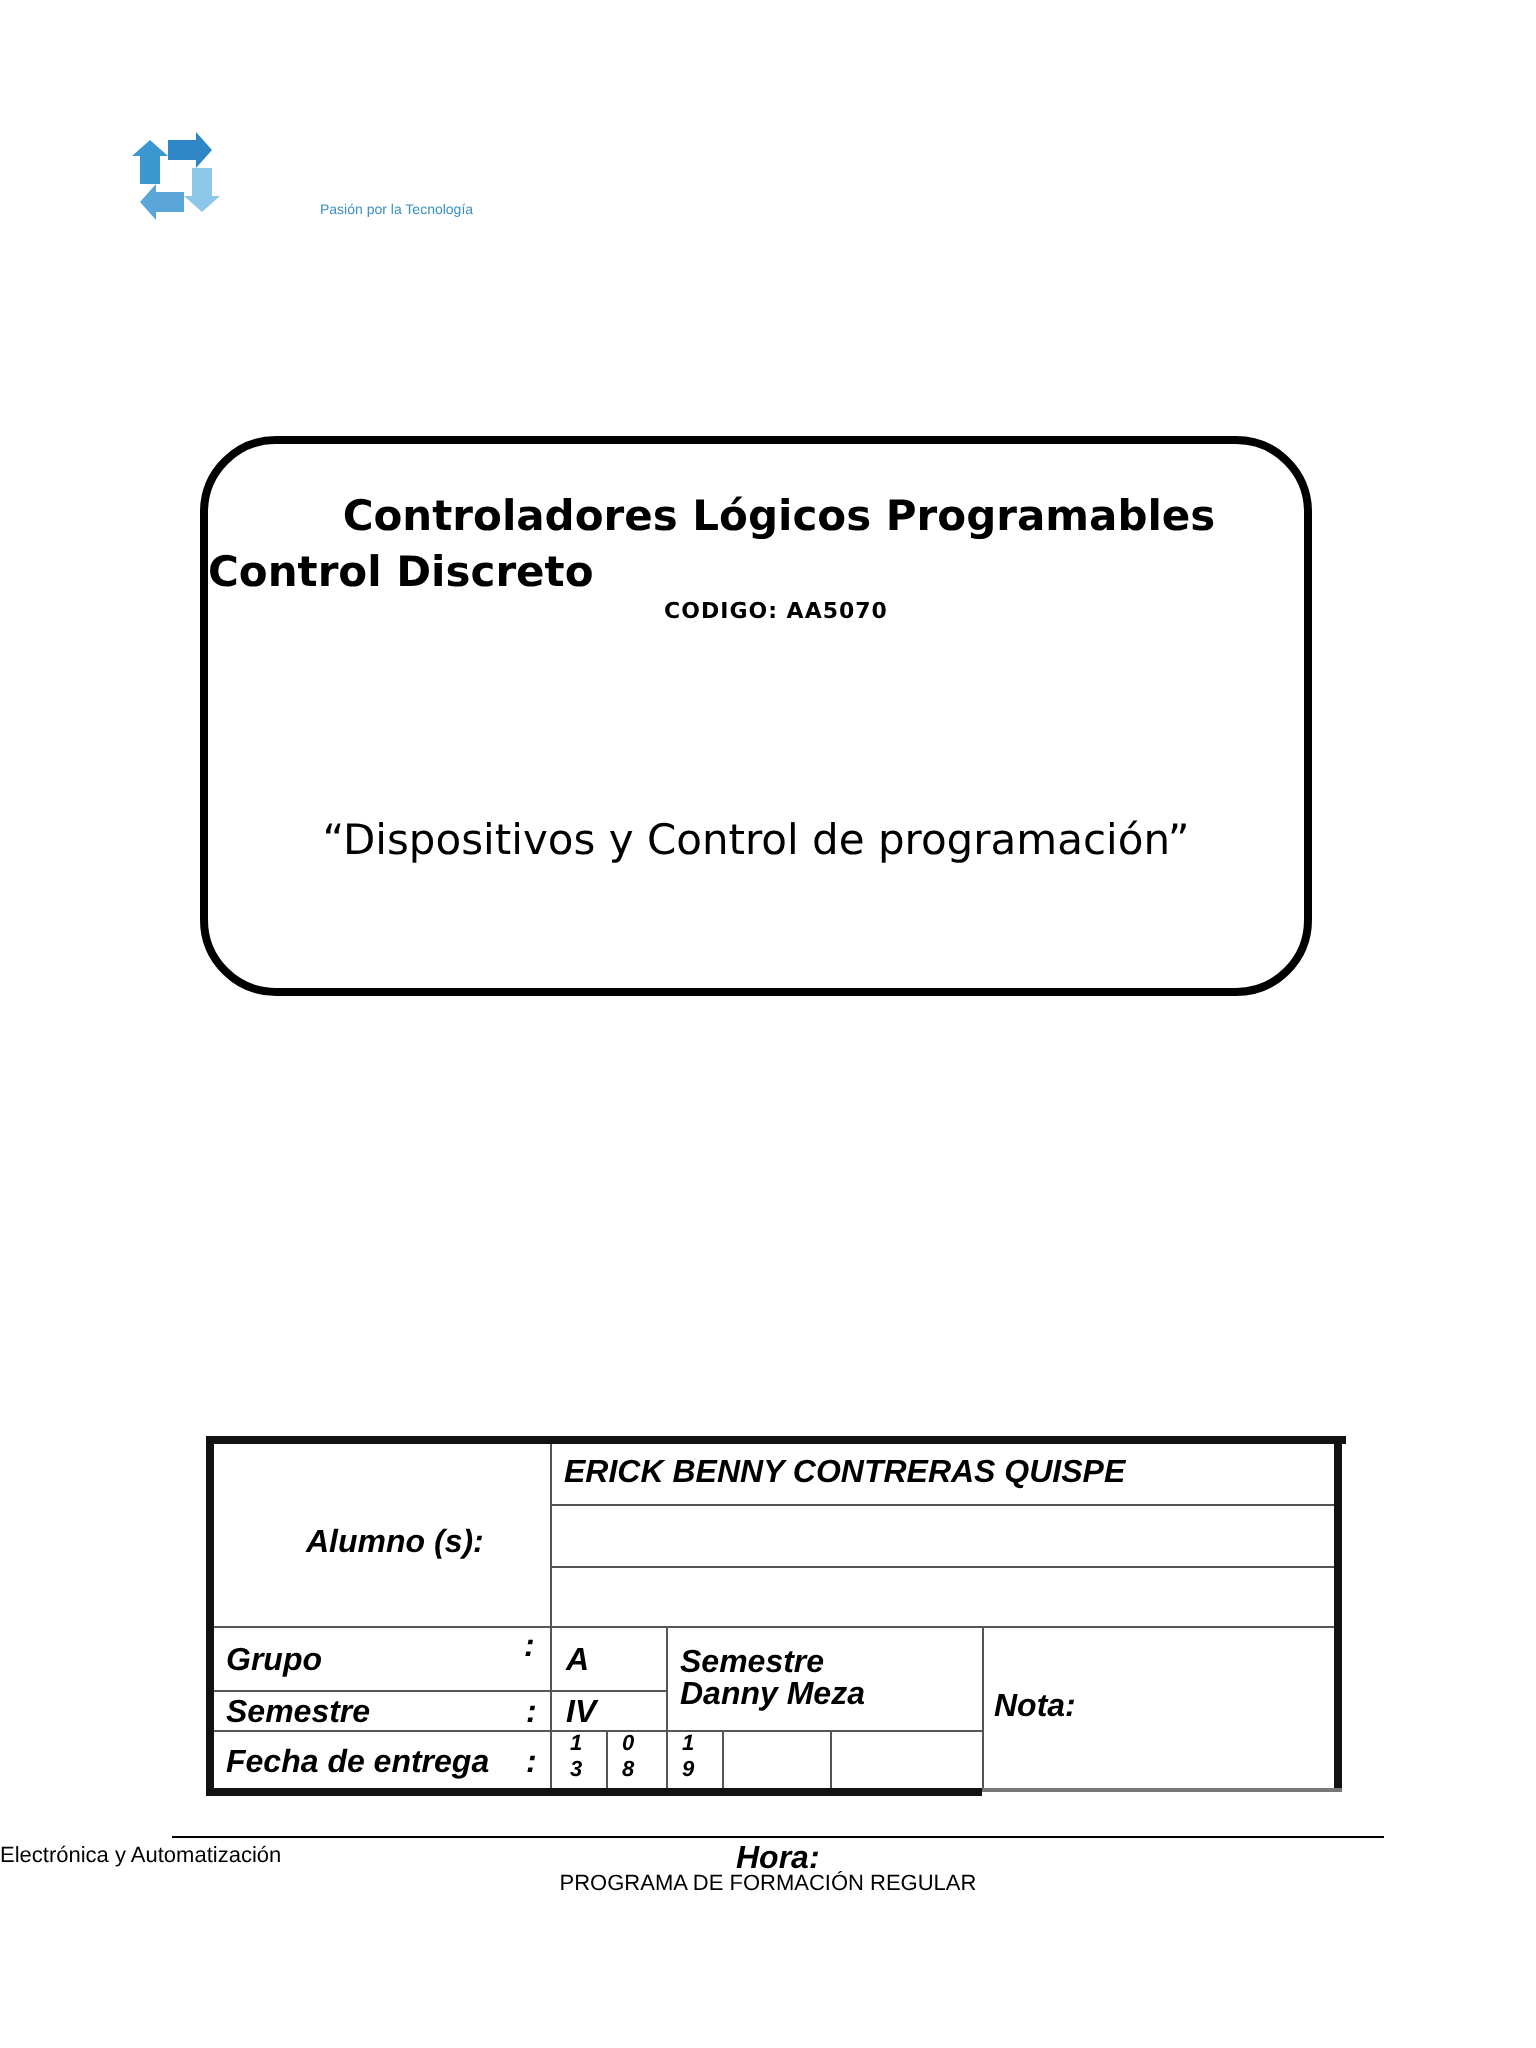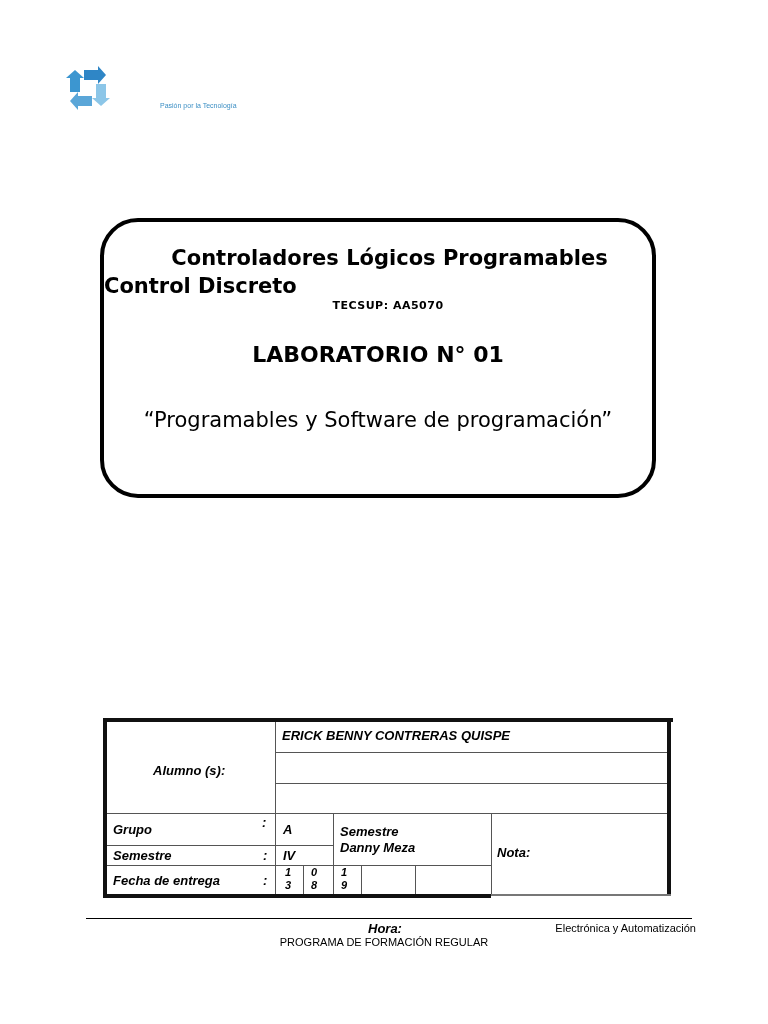--- a/index.html
+++ b/index.html
@@ -17,49 +17,48 @@
   .lab { position: absolute; left: 0; right: 0; top: 120px; text-align: center; font-family: "DejaVu Sans", sans-serif; font-weight: bold; font-size: 22px; }
   .subtitle { position: absolute; left: 0; right: 0; top: 186px; text-align: center; font-family: "DejaVu Sans", sans-serif; font-size: 21px; }
 
   .info { position: absolute; left: 103px; top: 718px; width: 570px; height: 182px; }
   .info .outer-top { position: absolute; left: 0; top: 0; width: 570px; height: 4px; background: #111; }
   .info .outer-left { position: absolute; left: 0; top: 0; width: 4px; height: 180px; background: #111; }
   .info .outer-right { position: absolute; left: 564px; top: 4px; width: 4px; height: 172px; background: #111; }
   .info .outer-bottom { position: absolute; left: 0; top: 176px; width: 388px; height: 4px; background: #111; }
   .info .bottom-thin { position: absolute; left: 388px; top: 176px; width: 180px; height: 2px; background: #777; }
 
-  .cell { position: absolute; box-sizing: border-box; font-family: "Liberation Sans", sans-serif; font-style: italic; font-weight: bold; font-size: 13px; }
+  .cell { position: absolute; box-sizing: border-box; font-family: "Liberation Sans", sans-serif; font-style: italic; font-weight: bold; font-size: 16px; }
   .hl { position: absolute; height: 1px; background: #555; }
   .vl { position: absolute; width: 1px; background: #555; }
 
   .footer-line { position: absolute; left: 86px; top: 918px; width: 606px; height: 1px; background: #000; }
-  .footer1 { position: absolute; left: 0; width: 696px; top: 922px; text-align: right; font-family: "Liberation Sans", sans-serif; font-size: 11px; }
+  .footer1 { position: absolute; left: 0; width: 696px; top: 922px; text-align: left; font-family: "Liberation Sans", sans-serif; font-size: 11px; }
   .footer2 { position: absolute; left: 0; width: 768px; top: 936px; text-align: center; font-family: "Liberation Sans", sans-serif; font-size: 11px; }
 </style>
 </head>
 <body>
 
 <div class="logo">
   <svg class="logo-mark" viewBox="0 0 44 44">
     <g transform="translate(22,22)">
       <path d="M-4,-18 L10,-18 L10,-22 L18,-13 L10,-4 L10,-8 L-4,-8 Z" fill="#2f86c6" transform="rotate(0)"></path>
       <path d="M-4,-18 L10,-18 L10,-22 L18,-13 L10,-4 L10,-8 L-4,-8 Z" fill="#8cc6e8" transform="rotate(90)"></path>
       <path d="M-4,-18 L10,-18 L10,-22 L18,-13 L10,-4 L10,-8 L-4,-8 Z" fill="#5aa6d8" transform="rotate(180)"></path>
       <path d="M-4,-18 L10,-18 L10,-22 L18,-13 L10,-4 L10,-8 L-4,-8 Z" fill="#3c96d0" transform="rotate(270)"></path>
     </g>
   </svg>
   <div class="logo-tag">Pasión por la Tecnología</div>
 </div>
 
 <div class="title-box">
   <div class="t1">Controladores Lógicos Programables</div>
   <div class="t2">Control Discreto</div>
-  <div class="code">TECSUP: AA5070</div>
-  <div class="lab">LABORATORIO N° 01</div>
-  <div class="subtitle">“Programables y Software de programación”</div>
+  <div class="code">CODIGO: AA5070</div>
+  <div class="subtitle">“Dispositivos y Control de programación”</div>
 </div>
 
 <div class="info">
   <div class="outer-top"></div>
   <div class="outer-left"></div>
   <div class="outer-right"></div>
   <div class="outer-bottom"></div>
   <div class="bottom-thin"></div>
 
   <div class="vl" style="left:172px; top:4px; height:172px;"></div>

